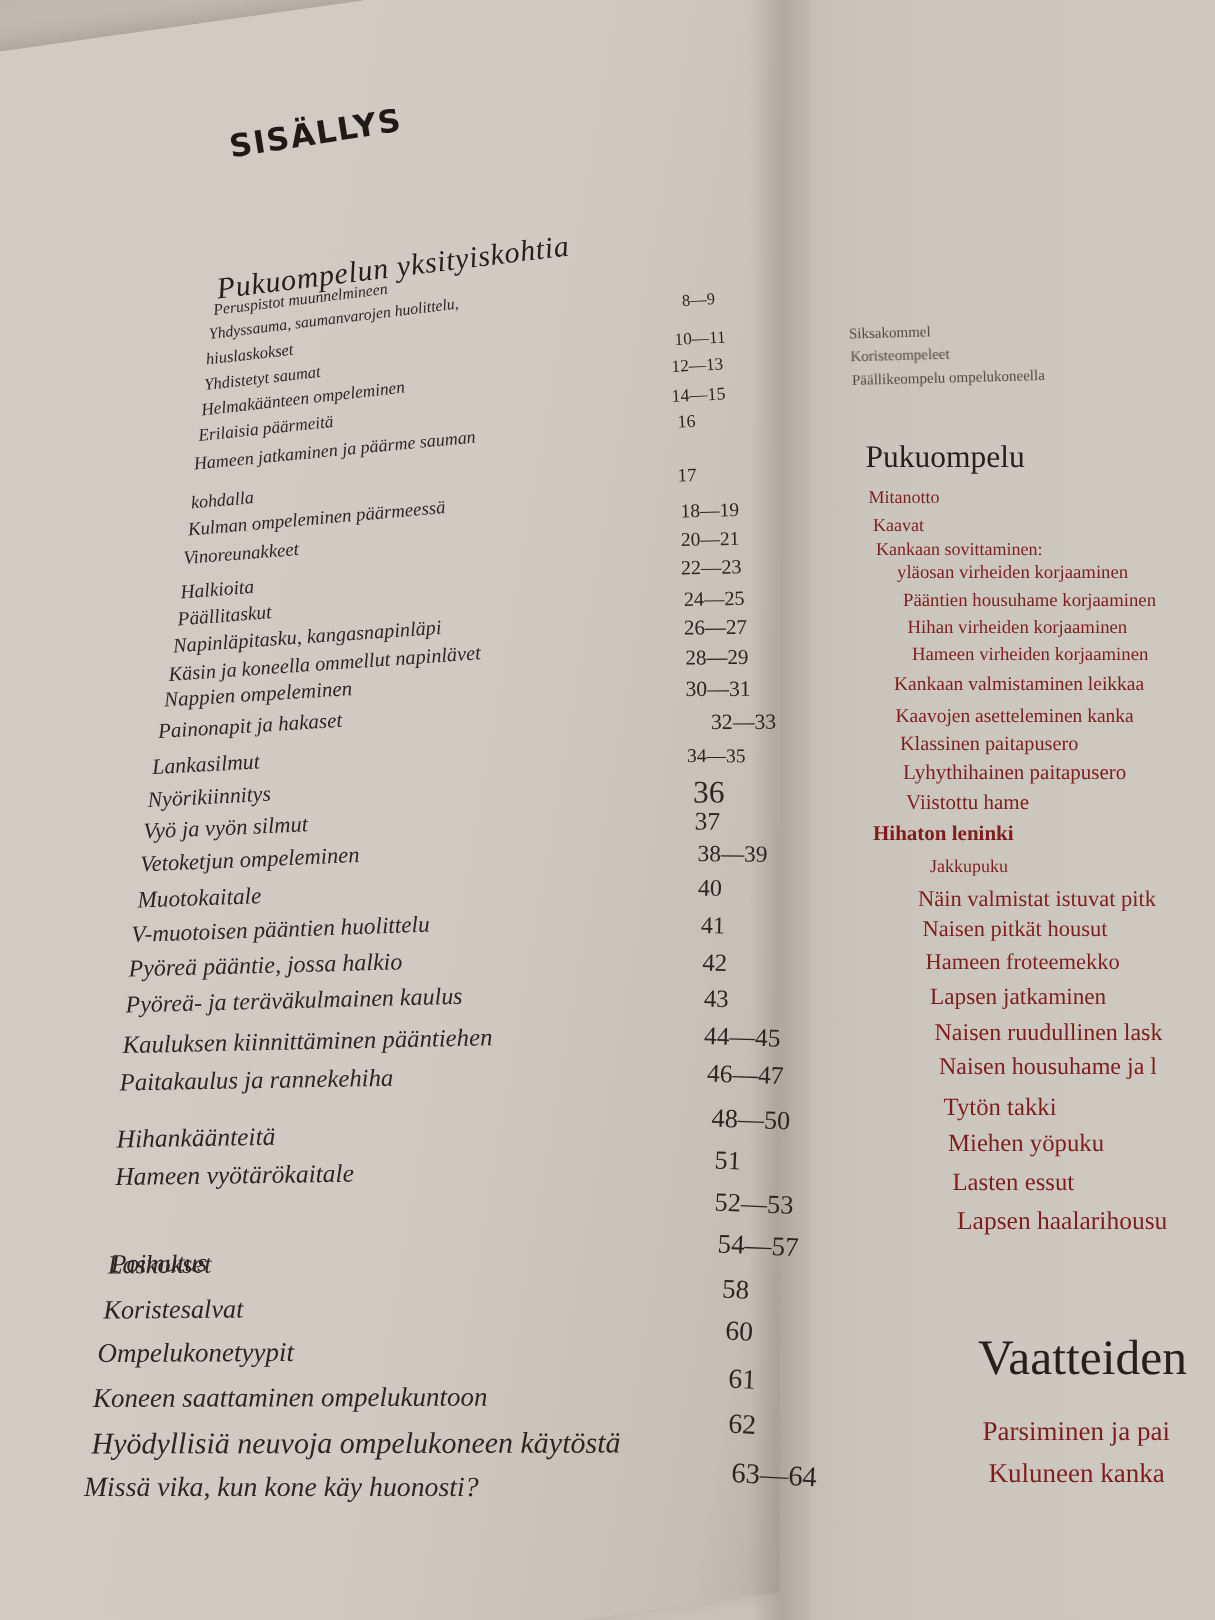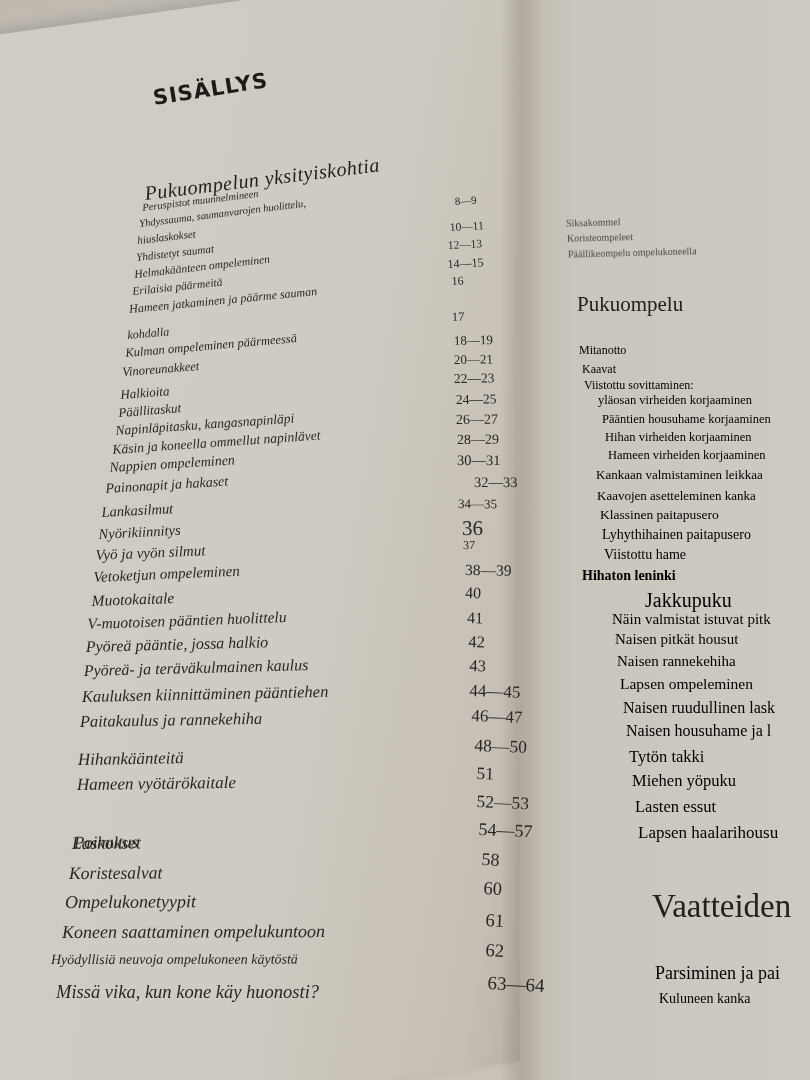--- a/index.html
+++ b/index.html
@@ -59,21 +59,21 @@
       transform-origin: 0 100%;
     }
     .toc-page {
       position: absolute; white-space: nowrap; font-style: normal;
       color: #2a2622; transform-origin: 0 100%;
     }
 
     
     .r-small { position: absolute; white-space: nowrap; font-size: 10px; color: #4e4942; transform: rotate(-1.5deg); filter: blur(0.4px); }
     .r-heading { position: absolute; white-space: nowrap; color: #24201c; }
-    .r-item { position: absolute; white-space: nowrap; color: #000000; margin-top: 19px; }
+    .r-item { position: absolute; white-space: nowrap; color: #7f1d1d; }
   </style>
 </head>
 <body>
 
 <div class="bg-top"></div>
 <div class="page-left-top-shadow"></div>
 <div class="page-left"></div>
 <div class="page-right"></div>
 <div class="gutter"></div>
 
@@ -109,21 +109,21 @@
       <div class="toc-page" style="left: 457px; top: 431.5px; font-size: 14px; transform: rotate(-0.6deg); text-align: center;">28—29</div>
       <div class="toc-row" style="left: 110px; top: 460px; font-size: 14px; transform: rotate(-3.5deg);">Nappien ompeleminen</div>
       <div class="toc-page" style="left: 457px; top: 452px; font-size: 14.5px; transform: rotate(-0.15deg);">30—31</div>
       <div class="toc-row" style="left: 106px; top: 481px; font-size: 14px; transform: rotate(-3.5deg);">Painonapit ja hakaset</div>
       <div class="toc-page" style="left: 458px; top: 474px; font-size: 14.5px; transform: rotate(-0.15deg); margin-left: 16px;">32—33</div>
       <div class="toc-row" style="left: 102px; top: 503.5px; font-size: 14.5px; transform: rotate(-3deg);">Lankasilmut</div>
       <div class="toc-page" style="left: 458px; top: 495.5px; font-size: 13px; transform: rotate(0.3deg);">34—35</div>
       <div class="toc-row" style="left: 99px; top: 525.5px; font-size: 14.5px; transform: rotate(-3deg);">Nyörikiinnitys</div>
       <div class="toc-page" style="left: 462px; top: 515.5px; font-size: 21px; transform: rotate(0.3deg);">36</div>
       <div class="toc-row" style="left: 96px; top: 547px; font-size: 15px; transform: rotate(-2.5deg);">Vyö ja vyön silmut</div>
-      <div class="toc-page" style="left: 463px; top: 538px; font-size: 12px; transform: rotate(0.75deg);">37</div>
+      <div class="toc-page" style="left: 463px; top: 538px; font-size: 17px; transform: rotate(0.75deg);">37</div>
       <div class="toc-row" style="left: 94px; top: 569px; font-size: 15px; transform: rotate(-2.5deg);">Vetoketjun ompeleminen</div>
       <div class="toc-page" style="left: 465px; top: 561px; font-size: 15.5px; transform: rotate(0.75deg);">38—39</div>
       <div class="toc-row" style="left: 92px; top: 591.5px; font-size: 15.5px; transform: rotate(-2deg);">Muotokaitale</div>
       <div class="toc-page" style="left: 465px; top: 583.5px; font-size: 16px; transform: rotate(1.2deg);">40</div>
       <div class="toc-row" style="left: 88px; top: 614.5px; font-size: 15.5px; transform: rotate(-2deg);">V-muotoisen pääntien huolittelu</div>
       <div class="toc-page" style="left: 467px; top: 608.5px; font-size: 16px; transform: rotate(1.2deg);">41</div>
       <div class="toc-row" style="left: 86px; top: 638px; font-size: 16px; transform: rotate(-1.5deg);">Pyöreä pääntie, jossa halkio</div>
       <div class="toc-page" style="left: 468px; top: 632px; font-size: 16.5px; transform: rotate(1.65deg);">42</div>
       <div class="toc-row" style="left: 84px; top: 662px; font-size: 16px; transform: rotate(-1.5deg);">Pyöreä- ja teräväkulmainen kaulus</div>
       <div class="toc-page" style="left: 469px; top: 656px; font-size: 16.5px; transform: rotate(1.65deg);">43</div>
@@ -138,58 +138,58 @@
       <div class="toc-row" style="left: 74px; top: 805px; font-size: 17px; transform: rotate(-0.6deg); margin-top: 28px;">Poimutus</div>
       <div class="toc-page" style="left: 476px; top: 791px; font-size: 17.5px; transform: rotate(2.46deg);">52—53</div>
       <div class="toc-row" style="left: 72px; top: 832.5px; font-size: 17.5px; transform: rotate(-0.5deg);">Laskokset</div>
       <div class="toc-page" style="left: 478px; top: 818.5px; font-size: 18px; transform: rotate(2.55deg);">54—57</div>
       <div class="toc-row" style="left: 69px; top: 862.5px; font-size: 17.5px; transform: rotate(-0.4deg);">Koristesalvat</div>
       <div class="toc-page" style="left: 481px; top: 848.5px; font-size: 18px; transform: rotate(2.64deg);">58</div>
       <div class="toc-row" style="left: 65px; top: 892px; font-size: 18px; transform: rotate(-0.3deg);">Ompelukonetyypit</div>
       <div class="toc-page" style="left: 483px; top: 878px; font-size: 18.5px; transform: rotate(2.73deg);">60</div>
       <div class="toc-row" style="left: 62px; top: 922px; font-size: 18px; transform: rotate(-0.2deg);">Koneen saattaminen ompelukuntoon</div>
       <div class="toc-page" style="left: 485px; top: 910px; font-size: 18.5px; transform: rotate(2.82deg);">61</div>
-      <div class="toc-row" style="left: 51px; top: 952px; font-size: 14px; transform: rotate(-0.1deg);">Hyödyllisiä neuvoja ompelukoneen käytöstä</div>
+      <div class="toc-row" style="left: 61px; top: 952px; font-size: 20px; transform: rotate(-0.1deg);">Hyödyllisiä neuvoja ompelukoneen käytöstä</div>
       <div class="toc-page" style="left: 485px; top: 940px; font-size: 18.5px; transform: rotate(2.91deg);">62</div>
       <div class="toc-row" style="left: 56px; top: 981.5px; font-size: 18.5px; transform: rotate(0deg);">Missä vika, kun kone käy huonosti?</div>
       <div class="toc-page" style="left: 487px; top: 971.5px; font-size: 19px; transform: rotate(3deg);">63—64</div>
     </div>
 </div>
 
 <div id="right-content">
   <div id="right-top">
       <div class="r-small" style="left: 566px; top: 217px;">Siksakommel</div>
       <div class="r-small" style="left: 567px; top: 232px;">Koristeompeleet</div>
       <div class="r-small" style="left: 568px; top: 247px;">Päällikeompelu ompelukoneella</div>
     </div>
   <div class="r-heading" style="left:577px;top:292px;font-size:21px;">Pukuompelu</div>
   <div id="right-list">
       <div class="r-item" style="left: 579px; top: 324px; font-size: 12px;">Mitanotto</div>
       <div class="r-item" style="left: 582px; top: 343px; font-size: 12px;">Kaavat</div>
-      <div class="r-item" style="left: 584px; top: 359px; font-size: 12px;">Viistottu sovittaminen:</div>
+      <div class="r-item" style="left: 584px; top: 359px; font-size: 12px;">Kankaan sovittaminen:</div>
       <div class="r-item" style="left: 598px; top: 374px; font-size: 12.5px;">yläosan virheiden korjaaminen</div>
       <div class="r-item" style="left: 602px; top: 393px; font-size: 12.5px;">Pääntien housuhame korjaaminen</div>
       <div class="r-item" style="left: 605px; top: 411px; font-size: 12.5px;">Hihan virheiden korjaaminen</div>
       <div class="r-item" style="left: 608px; top: 429px; font-size: 12.5px;">Hameen virheiden korjaaminen</div>
       <div class="r-item" style="left: 596px; top: 448px; font-size: 13px;">Kankaan valmistaminen leikkaa</div>
       <div class="r-item" style="left: 597px; top: 469px; font-size: 13px;">Kaavojen asetteleminen kanka</div>
       <div class="r-item" style="left: 600px; top: 488px; font-size: 13.5px;">Klassinen paitapusero</div>
       <div class="r-item" style="left: 602px; top: 508px; font-size: 14px;">Lyhythihainen paitapusero</div>
       <div class="r-item" style="left: 604px; top: 528px; font-size: 14px;">Viistottu hame</div>
       <div class="r-item" style="left: 582px; top: 549px; font-size: 14px; font-weight: bold;">Hihaton leninki</div>
-      <div class="r-item" style="left: 645px; top: 570px; font-size: 20px; font-family: Liberation Serif, serif;">Jakkupuku</div>
+      <div class="r-item" style="left: 620px; top: 570px; font-size: 12px; font-family: Liberation Serif, serif;">Jakkupuku</div>
       <div class="r-item" style="left: 612px; top: 592px; font-size: 15px;">Näin valmistat istuvat pitk</div>
       <div class="r-item" style="left: 615px; top: 612px; font-size: 15px;">Naisen pitkät housut</div>
-      <div class="r-item" style="left: 617px; top: 634px; font-size: 15px;">Naisen rannekehiha</div>
-      <div class="r-item" style="left: 620px; top: 656px; font-size: 15.5px;">Lapsen ompeleminen</div>
+      <div class="r-item" style="left: 617px; top: 634px; font-size: 15px;">Hameen froteemekko</div>
+      <div class="r-item" style="left: 620px; top: 656px; font-size: 15.5px;">Lapsen jatkaminen</div>
       <div class="r-item" style="left: 623px; top: 680px; font-size: 16px;">Naisen ruudullinen lask</div>
       <div class="r-item" style="left: 626px; top: 703px; font-size: 16px;">Naisen housuhame ja l</div>
       <div class="r-item" style="left: 629px; top: 728px; font-size: 16.5px;">Tytön takki</div>
       <div class="r-item" style="left: 632px; top: 752px; font-size: 16.5px;">Miehen yöpuku</div>
       <div class="r-item" style="left: 635px; top: 778px; font-size: 16.5px;">Lasten essut</div>
       <div class="r-item" style="left: 638px; top: 804px; font-size: 17px;">Lapsen haalarihousu</div>
     </div>
   <div class="r-heading" style="left:652px;top:888px;font-size:33px;">Vaatteiden</div>
   <div id="right-list-2">
       <div class="r-item" style="left: 655px; top: 944px; font-size: 18px;">Parsiminen ja pai</div>
-      <div class="r-item" style="left: 659px; top: 972px; font-size: 14px;">Kuluneen kanka</div>
+      <div class="r-item" style="left: 659px; top: 972px; font-size: 18px;">Kuluneen kanka</div>
     </div>
 </div>
 
 </body></html>

